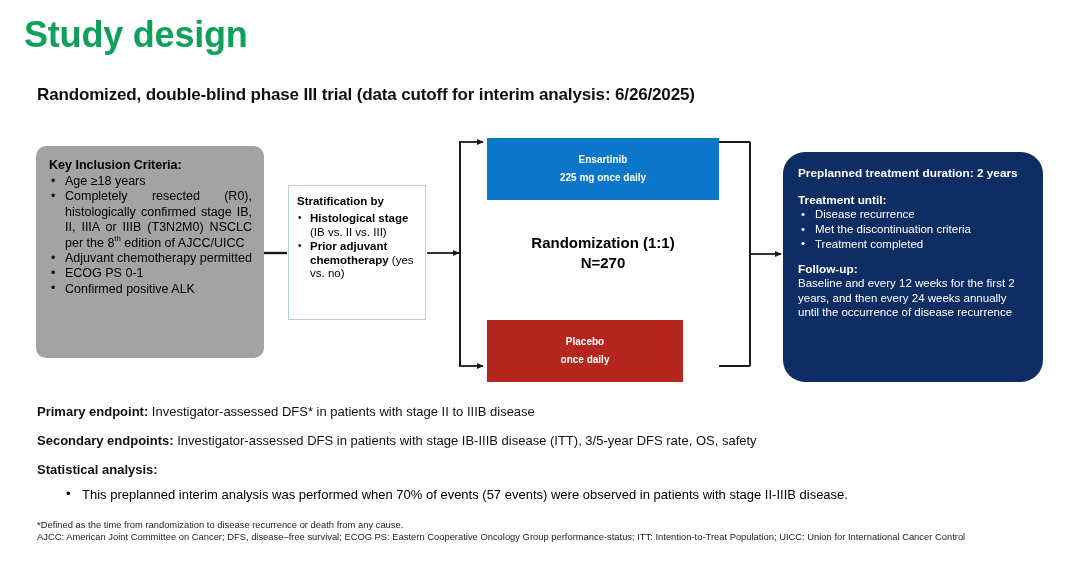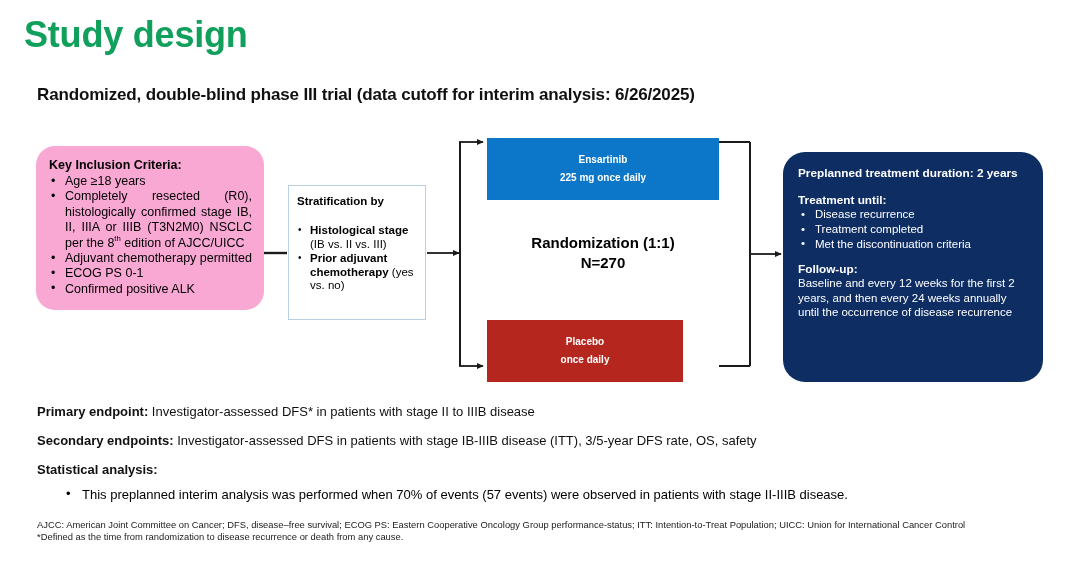--- a/index.html
+++ b/index.html
@@ -45,23 +45,23 @@
     width: 1080px;
     height: 265px;
   }
 
   
   #inclusion-box {
     position: absolute;
     left: 36px;
     top: 16px;
     width: 228px;
-    height: 164px;
-    background: #f9a8d4;
-    border-radius: 19px;
+    height: 212px;
+    background: #a3a3a3;
+    border-radius: 10px;
     box-sizing: border-box;
     padding: 12px 12px 8px 13px;
   }
   #inclusion-box .hd {
     font-size: 12.5px;
     font-weight: bold;
     margin-bottom: 2px;
   }
   .ul-plain {
     list-style: none;
@@ -93,21 +93,21 @@
     width: 138px;
     height: 135px;
     border: 1px solid #b9cfe3;
     background: #ffffff;
     box-sizing: border-box;
     padding: 9px 6px 4px 8px;
   }
   #stratification-box .hd {
     font-size: 11.5px;
     font-weight: bold;
-    margin-bottom: 17px;
+    margin-bottom: 5px;
   }
   #stratification-box li {
     position: relative;
     padding-left: 13px;
     font-size: 11.5px;
     line-height: 13.6px;
     margin-bottom: 1px;
   }
   #stratification-box li::before {
     content: "\2022";
@@ -312,22 +312,22 @@
       <span>once daily</span>
     </div>
   </div>
 
   <div id="treatment-box">
     <div class="hd">Preplanned treatment duration: 2 years</div>
     <div class="gap"></div>
     <div class="hd">Treatment  until:</div>
     <ul class="ul-plain">
       <li>Disease recurrence</li>
+      <li>Met the discontinuation criteria</li>
       <li>Treatment completed</li>
-      <li>Met the discontinuation criteria</li>
     </ul>
     <div class="gap-sm"></div>
     <div class="hd">Follow-up:</div>
     <div>Baseline and every 12 weeks for the first 2 years, and then every 24 weeks annually until the occurrence of disease recurrence</div>
   </div>
 </div>
 
 <div id="primary-endpoint" class="endpoint-line">
   <b>Primary endpoint:</b><span> Investigator-assessed DFS* in patients with stage II to IIIB disease</span>
 </div>
@@ -335,15 +335,15 @@
   <b>Secondary endpoints:</b><span> Investigator-assessed DFS in patients with stage IB-IIIB disease (ITT), 3/5-year DFS rate, OS, safety</span>
 </div>
 <div id="statistical-analysis" class="endpoint-line">
   <b>Statistical analysis:</b>
 </div>
 <div id="stat-bullet">
   <span class="txt">This preplanned interim analysis was performed when 70% of events (57 events) were observed in patients with stage II-IIIB disease.</span>
 </div>
 
 <div id="footnotes">
+  <div>*Defined as the time from randomization to disease recurrence or death from any cause.</div>
   <div>AJCC: American Joint Committee on Cancer; DFS, disease–free survival; ECOG PS: Eastern Cooperative Oncology Group performance-status; ITT: Intention-to-Treat Population; UICC: Union for International Cancer Control</div>
-  <div>*Defined as the time from randomization to disease recurrence or death from any cause.</div>
 </div>
 
 </body></html>

